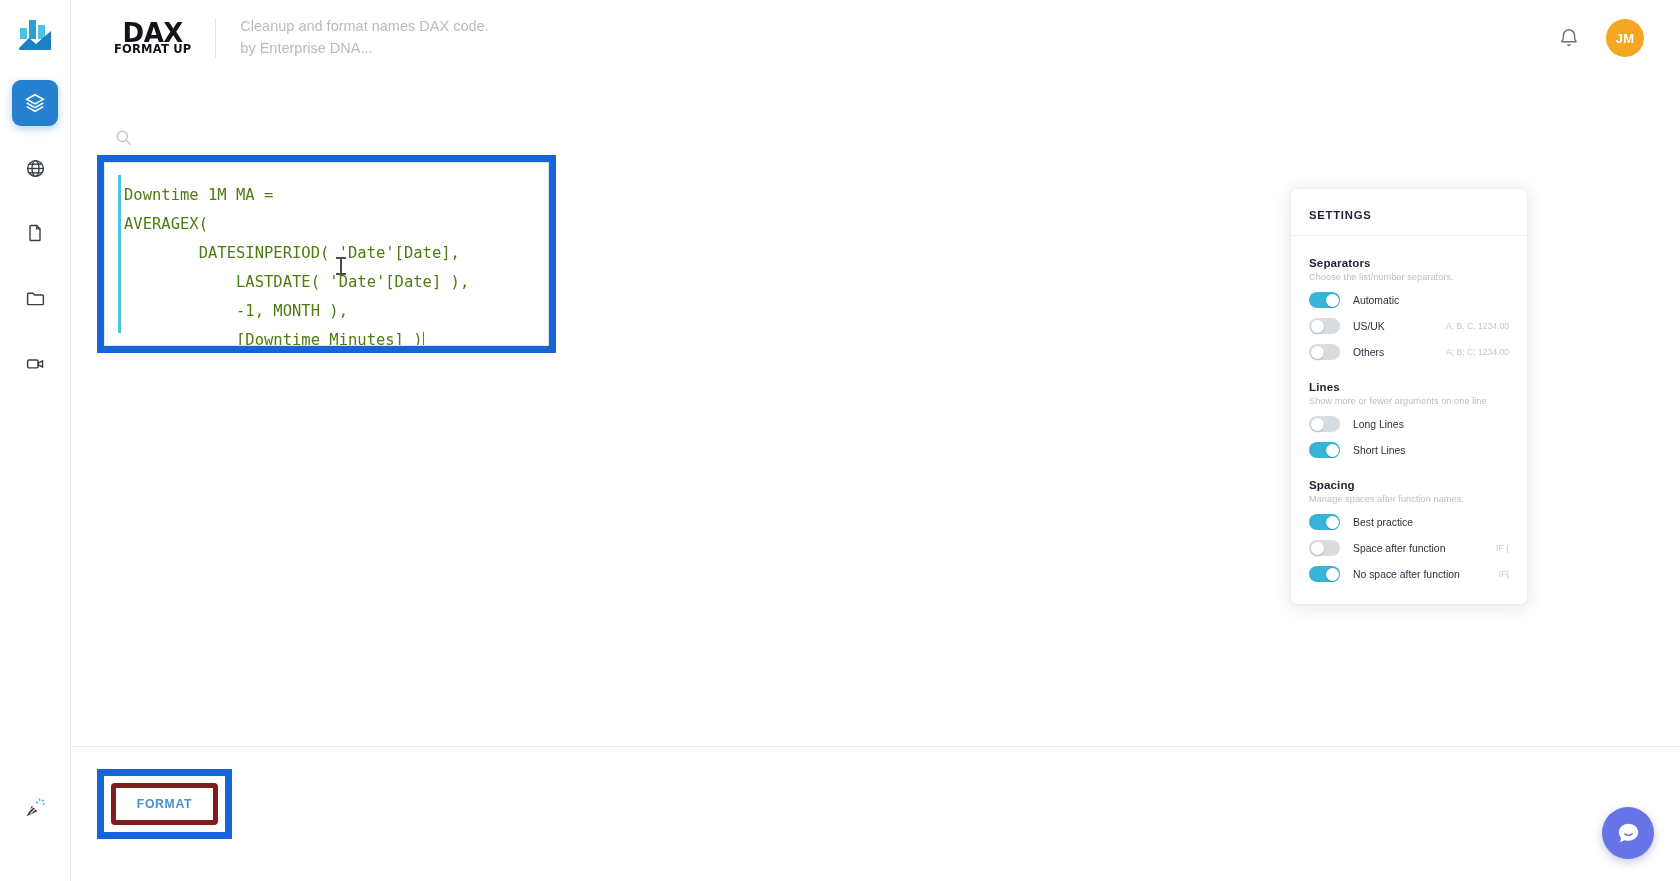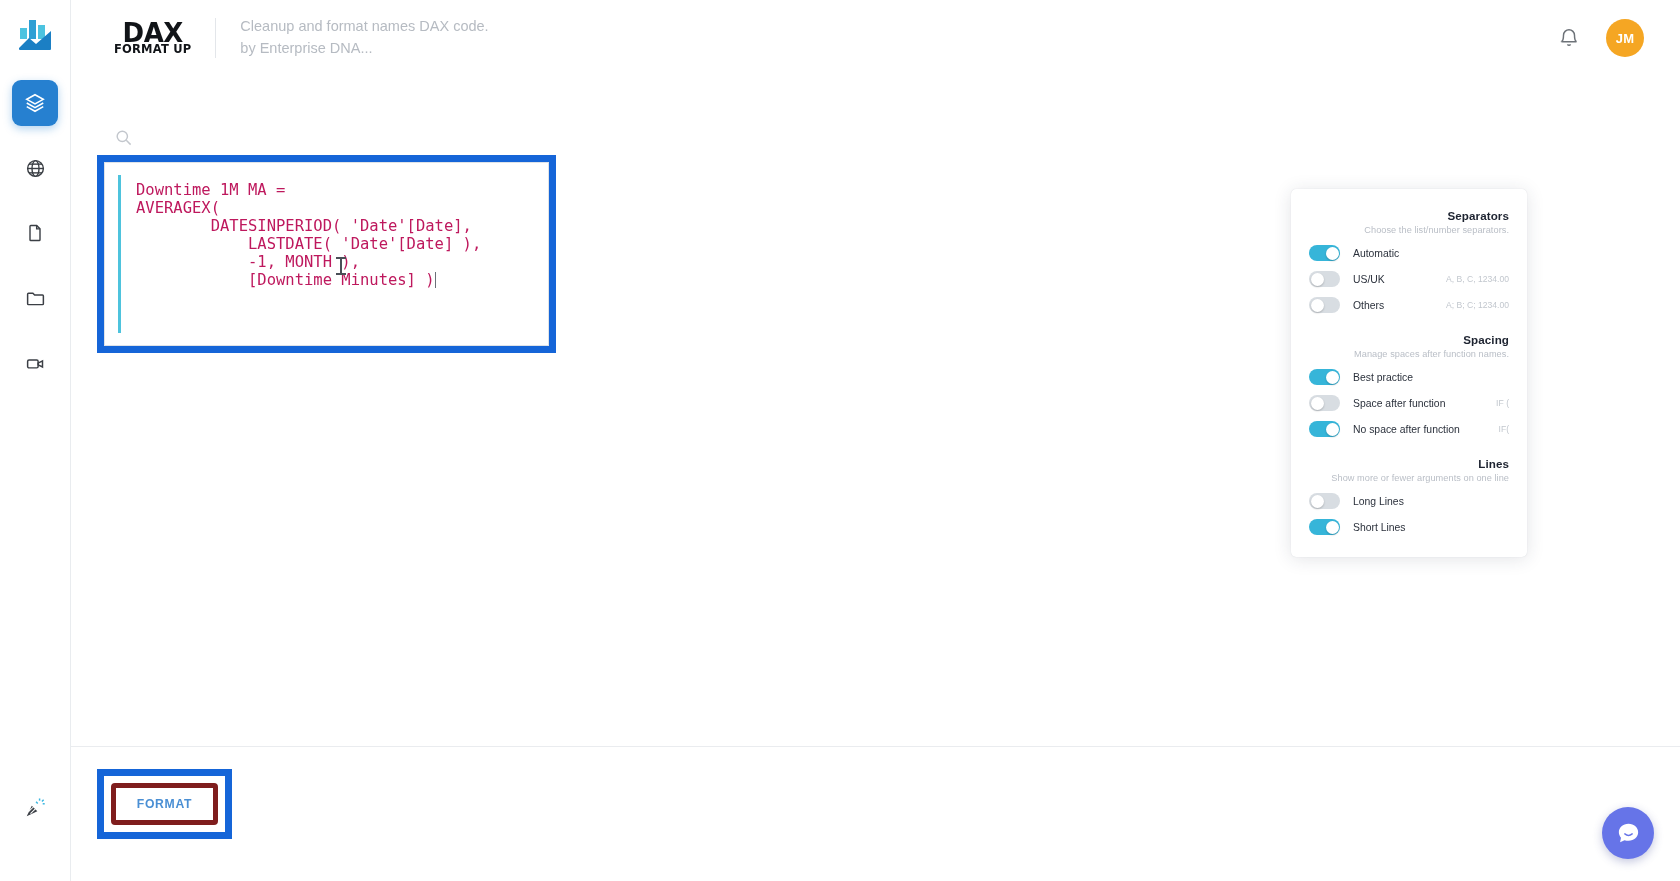--- a/index.html
+++ b/index.html
@@ -84,24 +84,24 @@
     background: #ffffff;
     border: 1px solid #dfe3e8;
     position: relative;
     overflow: hidden;
   }
   .editor-accent {
     position: absolute; left: 13px; top: 12px;
     width: 3px; height: 158px; background: #4ec3dd;
   }
   .code {
-    position: absolute; left: 31px; top: 18px;
+    position: absolute; left: 19px; top: 18px;
     font-family: "DejaVu Sans Mono", monospace;
-    font-size: 15.5px; line-height: 18px;
-    color: #be185d;
+    font-size: 15.5px; line-height: 29px;
+    color: #4d7c0f;
     white-space: pre;
   }
   .caret {
     display: inline-block; width: 1.5px; height: 16px;
     background: #6a7078; vertical-align: -3px; margin-left: 0px;
   }
   .ibeam {
     position: absolute; left: 235px; top: 95px;
     width: 2px; height: 16px; background: #4a4f57;
   }
@@ -121,21 +121,21 @@
     padding-bottom: 22px;
   }
   .settings-head {
     padding: 20px 0 14px 18px;
     border-bottom: 1px solid #eef0f3;
   }
   .settings-title {
     font-size: 11.3px; font-weight: 700; letter-spacing: .75px; color: #1d2330;
   }
   .settings-body { padding: 0 18px; }
-  .group { margin-top: 20px; text-align: right; }
+  .group { margin-top: 20px; }
   .group-title { font-size: 11.6px; font-weight: 700; color: #1d2330; letter-spacing: .1px; }
   .group-desc { font-size: 9.2px; color: #b9bec6; margin-top: 3px; letter-spacing: .05px; }
   .opt-row {
     display: flex; align-items: center;
     margin-top: 10px;
     cursor: pointer;
   }
   .toggle {
     position: relative; width: 31px; height: 16px; border-radius: 9px;
     background: #d8dde2; flex: 0 0 auto; transition: background .15s;
@@ -286,20 +286,23 @@
 AVERAGEX(
         DATESINPERIOD( 'Date'[Date],
             LASTDATE( 'Date'[Date] ),
             -1, MONTH ),
             [Downtime Minutes] )</span><span class="caret"></span></div>
         <div class="ibeam"></div>
       </div>
     </div>
 
     <div class="settings">
+      <div class="settings-head">
+        <div class="settings-title">SETTINGS</div>
+      </div>
       <div class="settings-body" id="settings-body">
           <div class="group">
             <div class="group-title">Separators</div>
             <div class="group-desc">Choose the list/number separators.</div>
             <div class="opt-row">
               <div class="toggle on">
                 <div class="knob"></div>
               </div>
               <div class="opt-label">Automatic</div>
             </div>
@@ -312,20 +315,36 @@
             </div>
             <div class="opt-row">
               <div class="toggle">
                 <div class="knob"></div>
               </div>
               <div class="opt-label">Others</div>
               <div class="opt-hint">A; B; C; 1234.00</div>
             </div>
           </div>
           <div class="group">
+            <div class="group-title">Lines</div>
+            <div class="group-desc">Show more or fewer arguments on one line</div>
+            <div class="opt-row">
+              <div class="toggle">
+                <div class="knob"></div>
+              </div>
+              <div class="opt-label">Long Lines</div>
+            </div>
+            <div class="opt-row">
+              <div class="toggle on">
+                <div class="knob"></div>
+              </div>
+              <div class="opt-label">Short Lines</div>
+            </div>
+          </div>
+          <div class="group">
             <div class="group-title">Spacing</div>
             <div class="group-desc">Manage spaces after function names.</div>
             <div class="opt-row">
               <div class="toggle on">
                 <div class="knob"></div>
               </div>
               <div class="opt-label">Best practice</div>
             </div>
             <div class="opt-row">
               <div class="toggle">
@@ -333,36 +352,20 @@
               </div>
               <div class="opt-label">Space after function</div>
               <div class="opt-hint">IF (</div>
             </div>
             <div class="opt-row">
               <div class="toggle on">
                 <div class="knob"></div>
               </div>
               <div class="opt-label">No space after function</div>
               <div class="opt-hint">IF(</div>
-            </div>
-          </div>
-          <div class="group">
-            <div class="group-title">Lines</div>
-            <div class="group-desc">Show more or fewer arguments on one line</div>
-            <div class="opt-row">
-              <div class="toggle">
-                <div class="knob"></div>
-              </div>
-              <div class="opt-label">Long Lines</div>
-            </div>
-            <div class="opt-row">
-              <div class="toggle on">
-                <div class="knob"></div>
-              </div>
-              <div class="opt-label">Short Lines</div>
             </div>
           </div>
         </div>
     </div>
   </div>
 
   <div class="footer">
     <div class="format-hl">
       <div class="format-btn">FORMAT</div>
     </div>

